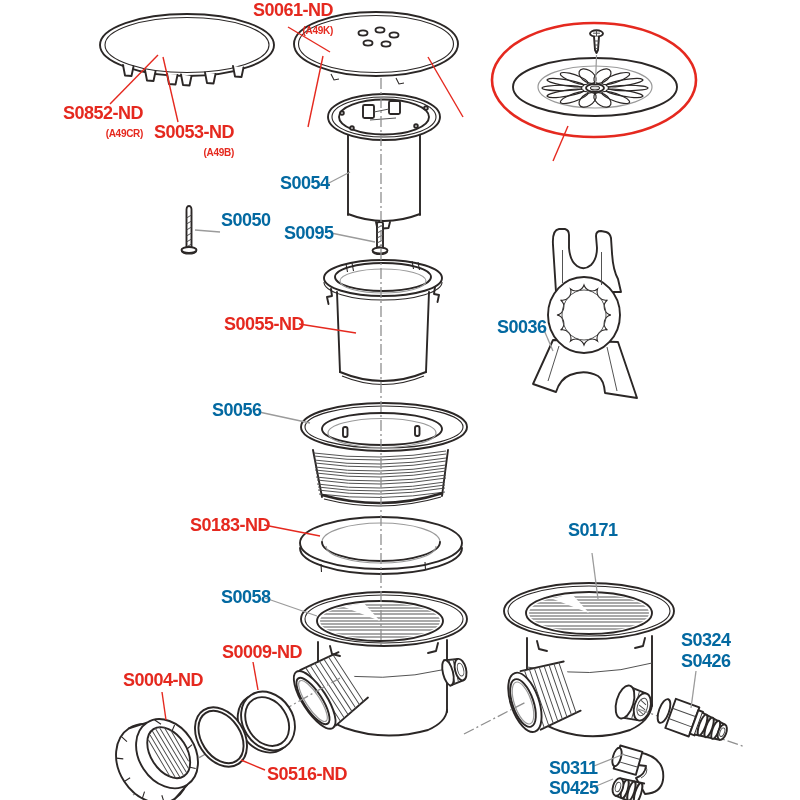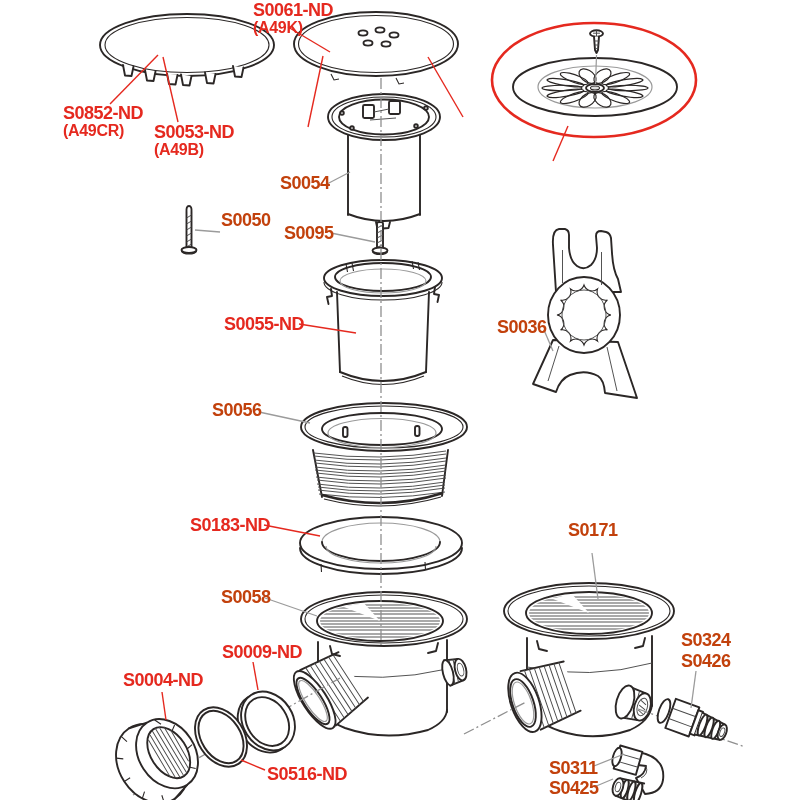--- a/index.html
+++ b/index.html
@@ -16,24 +16,24 @@
   .det{fill:none;stroke:#4a4a4a;stroke-width:.95;}
   .gry{fill:none;stroke:#9a9a9a;stroke-width:1.2;}
   .fillw{fill:#fff;stroke:none;}
   .dash{fill:none;stroke:#8f8f8f;stroke-width:1.3;stroke-dasharray:11 3 2 3;}
   .lead-r{fill:none;stroke:#e5291f;stroke-width:1.4;}
   .lead-g{fill:none;stroke:#9b9b9b;stroke-width:1.3;}
   .redring{fill:none;stroke:#e5291f;stroke-width:2.6;}
   
   .lbl{position:absolute;line-height:1.02;white-space:nowrap;font-weight:bold;letter-spacing:-0.5px;}
   .lbl .code{display:block;font-size:18px;}
-  .lbl .var{display:block;font-size:16px;letter-spacing:-0.3px;margin-top:1px;}
+  .lbl .var{display:block;font-size:10px;letter-spacing:-0.3px;margin-top:7px;}
   .lbl.red{color:#e5291f;text-align:center;}
-  .lbl.blk{color:#c2410c;}
-  .lbl.ctr{transform:translateX(-50%);text-align:left;}
+  .lbl.blk{color:#0369a1;}
+  .lbl.ctr{transform:translateX(-50%);text-align:right;}
 </style>
 </head>
 <body>
 
 <div class="stage">
 <svg width="800" height="800" viewBox="0 0 800 800">
   <defs>
     <clipPath id="clip58">
           <ellipse cx="380" cy="621" rx="60" ry="18"></ellipse>
         </clipPath>

